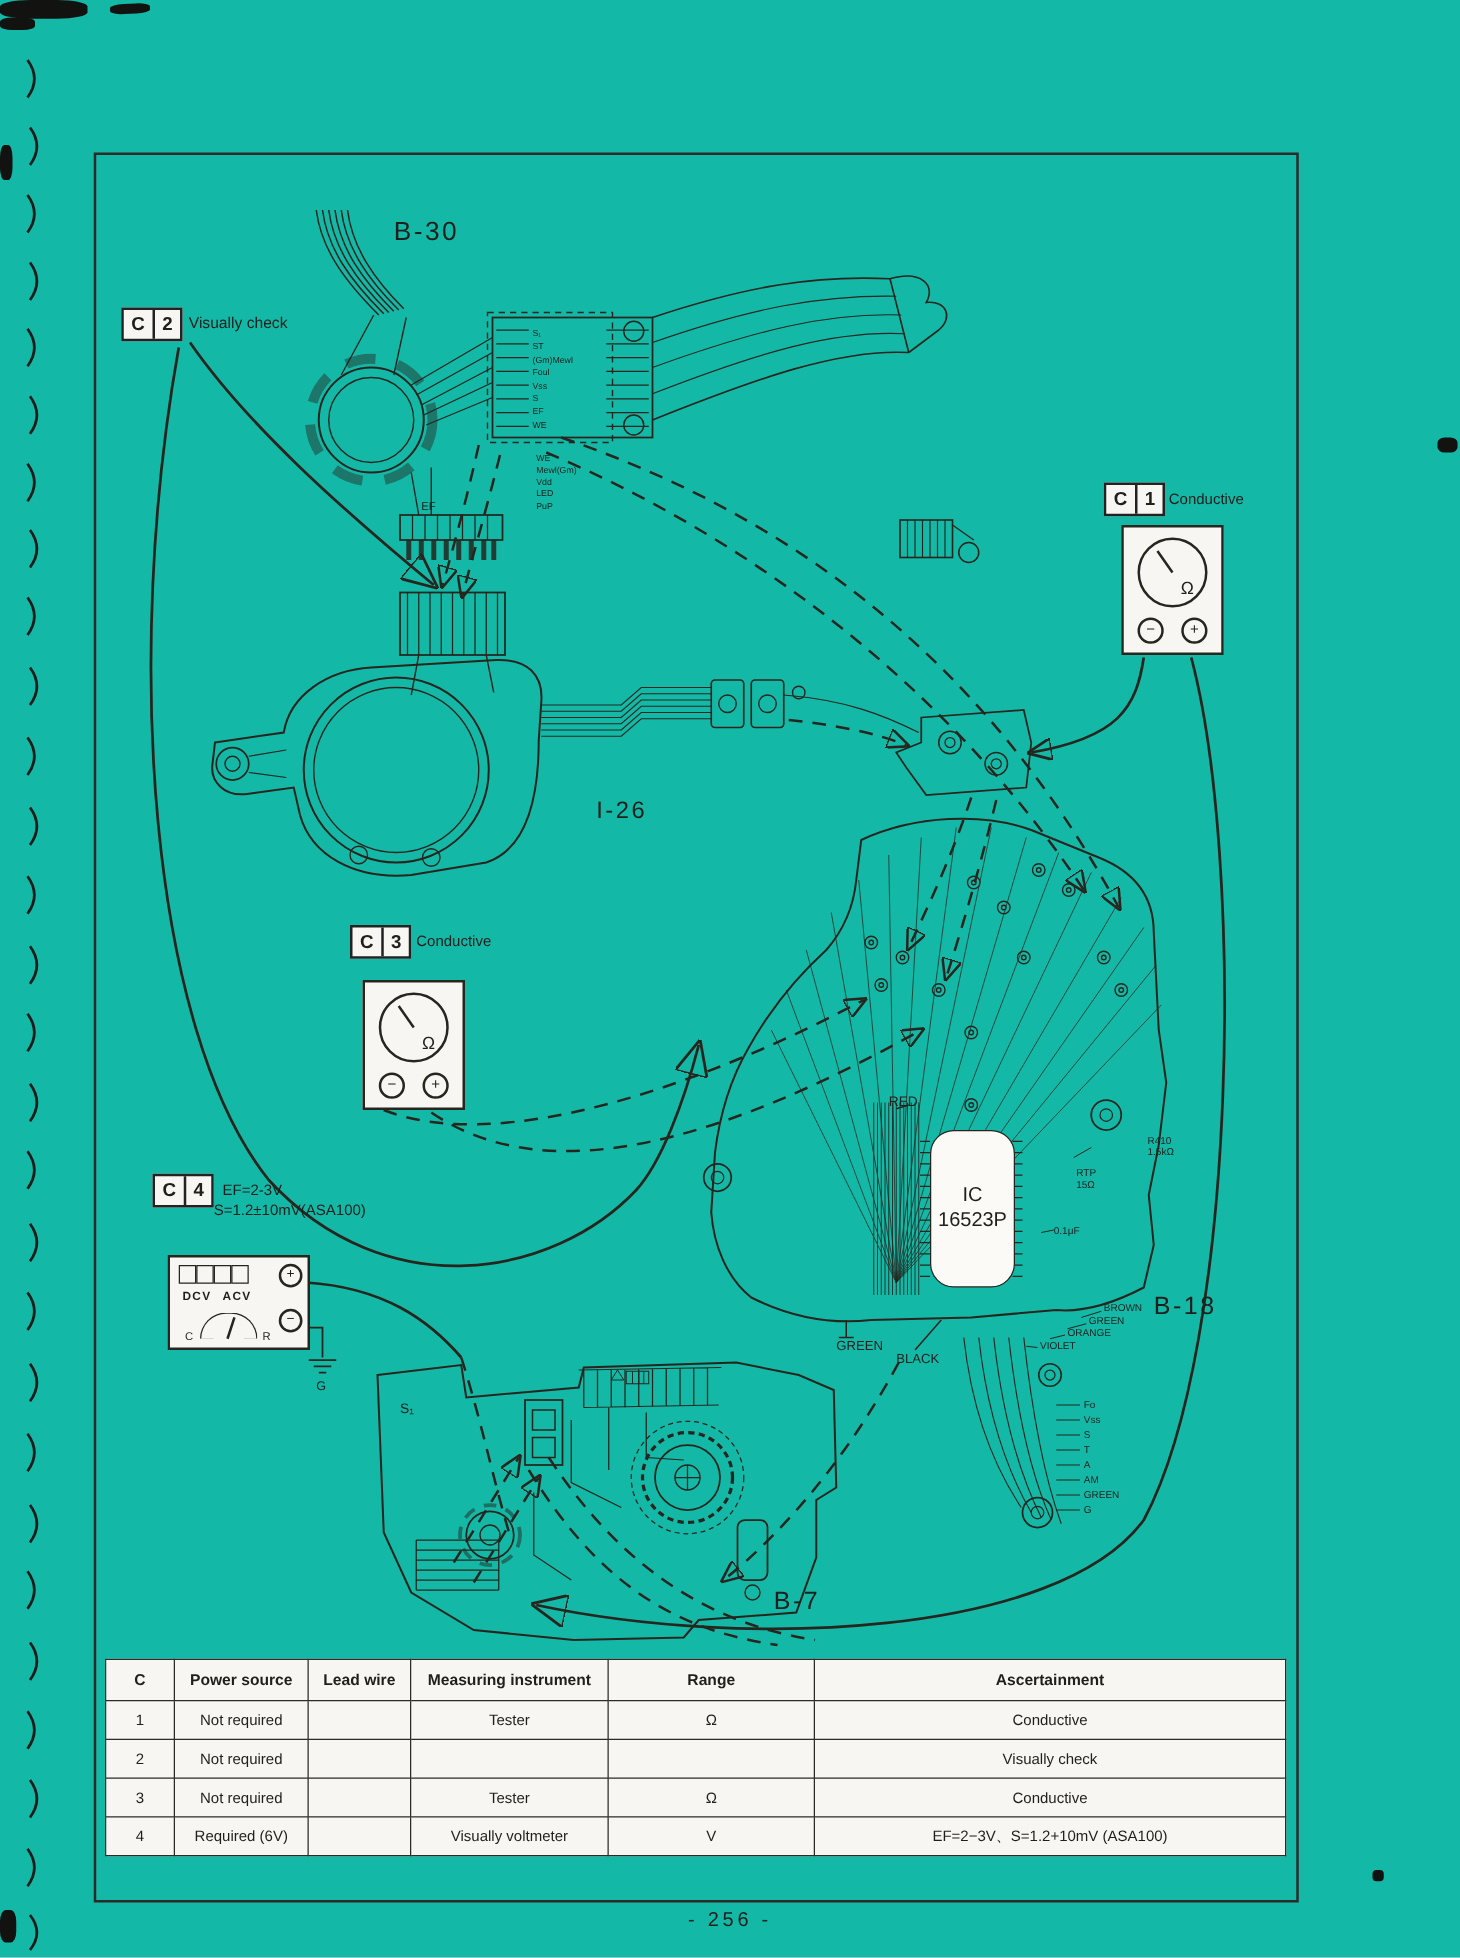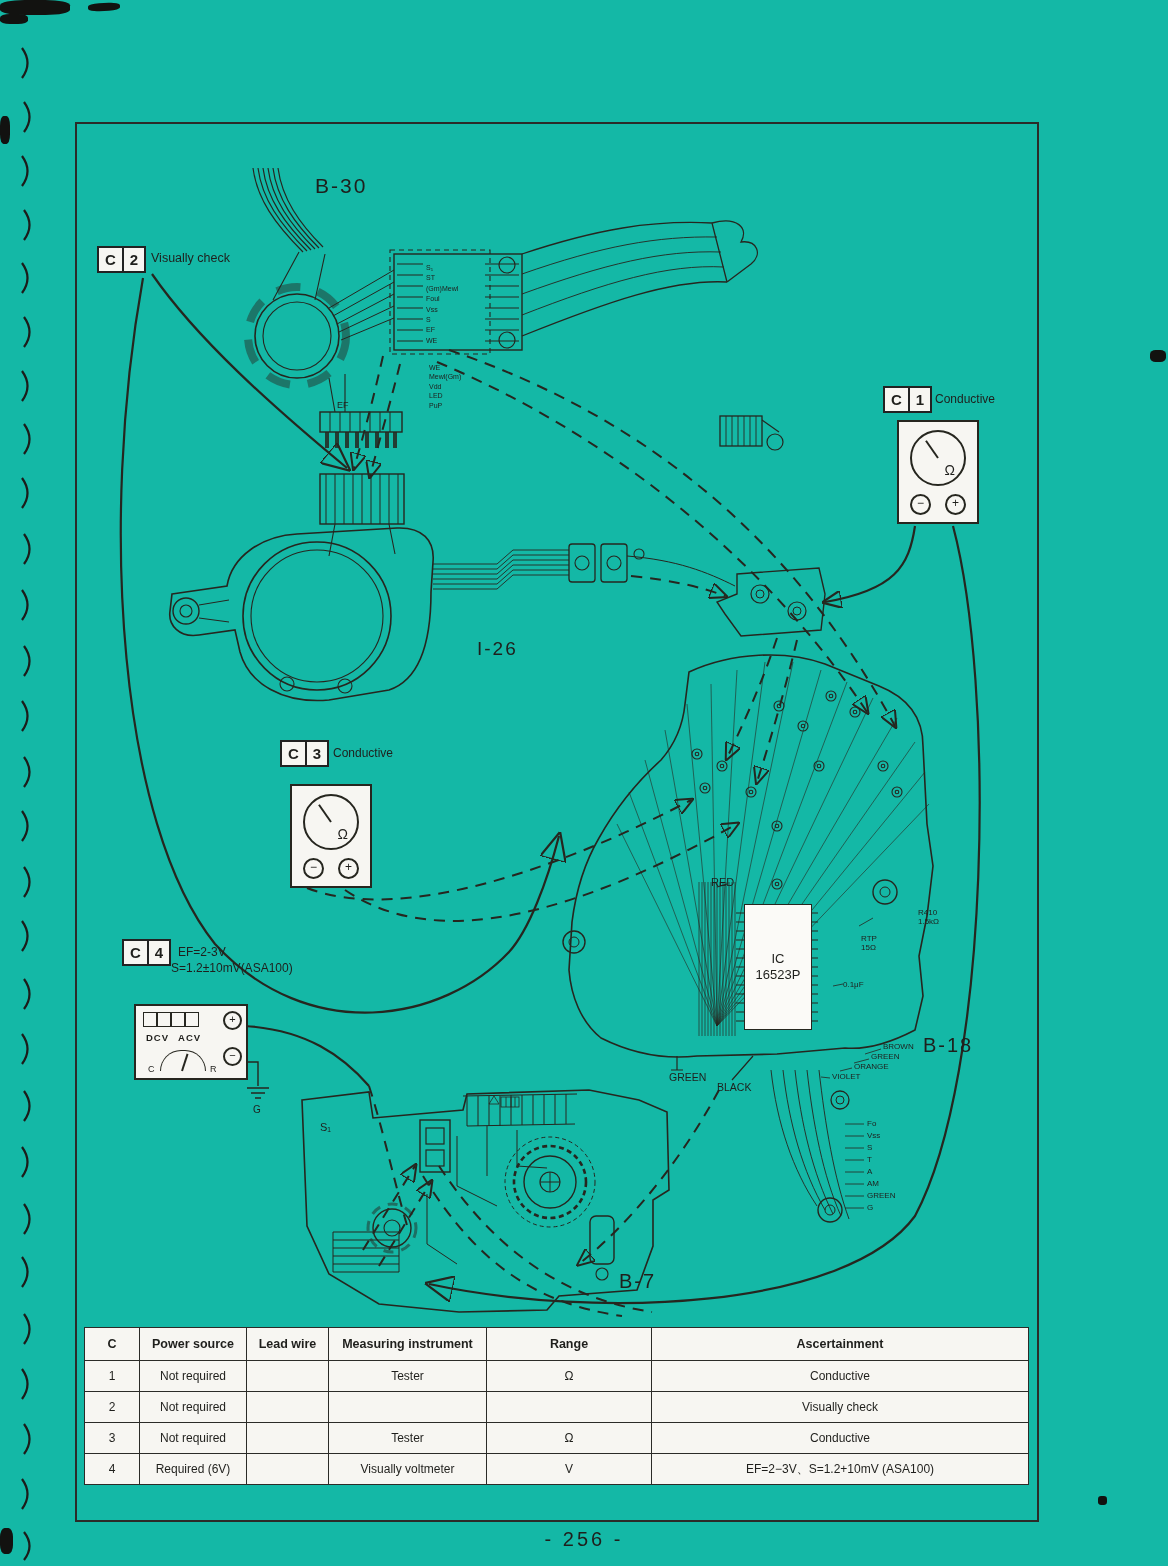--- a/index.html
+++ b/index.html
@@ -32,31 +32,31 @@
   .vm-modes{position:absolute;left:10px;top:26px;font-size:9.5px;font-weight:700;letter-spacing:1px;}
   .vm-modes span{margin-right:9px;}
   .vm-arc{position:absolute;left:24px;bottom:7px;width:44px;height:20px;border:1.6px solid #26261f;
           border-bottom:none;border-radius:44px 44px 0 0;}
   .vm-needle{position:absolute;left:45px;bottom:7px;width:2px;height:18px;background:#26261f;
              transform-origin:bottom center;transform:rotate(18deg);}
   .vm-c{position:absolute;left:12px;bottom:4px;font-size:9px;}
   .vm-r{position:absolute;left:74px;bottom:4px;font-size:9px;}
   .icbox{position:absolute;border:1.6px solid #26261f;background:#fbfaf7;display:flex;
          align-items:center;justify-content:center;font-size:12px;z-index:2;}
-  .icbox.vert{flex-direction:column;font-size:13px;line-height:1.25;}
+  .icbox.vert{flex-direction:column;font-size:16px;line-height:1.25;border-radius:19px;}
   .pins{position:absolute;font-size:7px;line-height:10.4px;z-index:2;}
   .pins.b{line-height:9.4px;}
   .pins.big{font-size:8px;line-height:12px;}
   .tiny{font-size:8px;line-height:9px;}
   table.checks{position:absolute;left:7px;top:1203px;width:944px;border-collapse:collapse;
                table-layout:fixed;background:#f7f6f2;z-index:4;}
   table.checks th,table.checks td{border:1px solid #2b2b28;text-align:center;padding:5px 4px;
                font-size:12px;height:20px;overflow:hidden;}
   table.checks th{font-weight:700;font-size:12.5px;height:22px;}
-  .pagenum{position:absolute;left:0;right:0;top:1528px;text-align:center;font-size:20px;letter-spacing:3px;}
+  .pagenum{position:absolute;left:0;right:0;top:1528px;text-align:center;font-size:16px;letter-spacing:3px;}
   .blot{position:absolute;background:#121210;border-radius:35%;}
   .binding{position:absolute;left:8px;top:0;width:50px;height:1566px;}
 </style>
 </head>
 <body>
 
 <div class="page">
 
   <svg class="binding" viewBox="0 0 50 1566">
     <path stroke="#1c1c1a" stroke-width="2.2" fill="none" d="M14,48 q11,15 0,30 M16,102 q11,15 0,30 M14,156 q11,15 0,30 M16,210 q11,15 0,30 M14,263 q11,15 0,30 M16,317 q11,15 0,30 M14,371 q11,15 0,30 M16,424 q11,15 0,30 M14,478 q11,15 0,30 M16,534 q11,15 0,30 M14,590 q11,15 0,30 M16,646 q11,15 0,30 M14,701 q11,15 0,30 M16,757 q11,15 0,30 M14,811 q11,15 0,30 M16,867 q11,15 0,30 M14,921 q11,15 0,30 M16,979 q11,15 0,30 M14,1034 q11,15 0,30 M16,1091 q11,15 0,30 M14,1147 q11,15 0,30 M16,1204 q11,15 0,30 M14,1257 q11,15 0,30 M16,1314 q11,15 0,30 M14,1369 q11,15 0,30 M16,1424 q11,15 0,30 M14,1479 q11,15 0,30 M16,1532 q11,14 0,28"></path>

